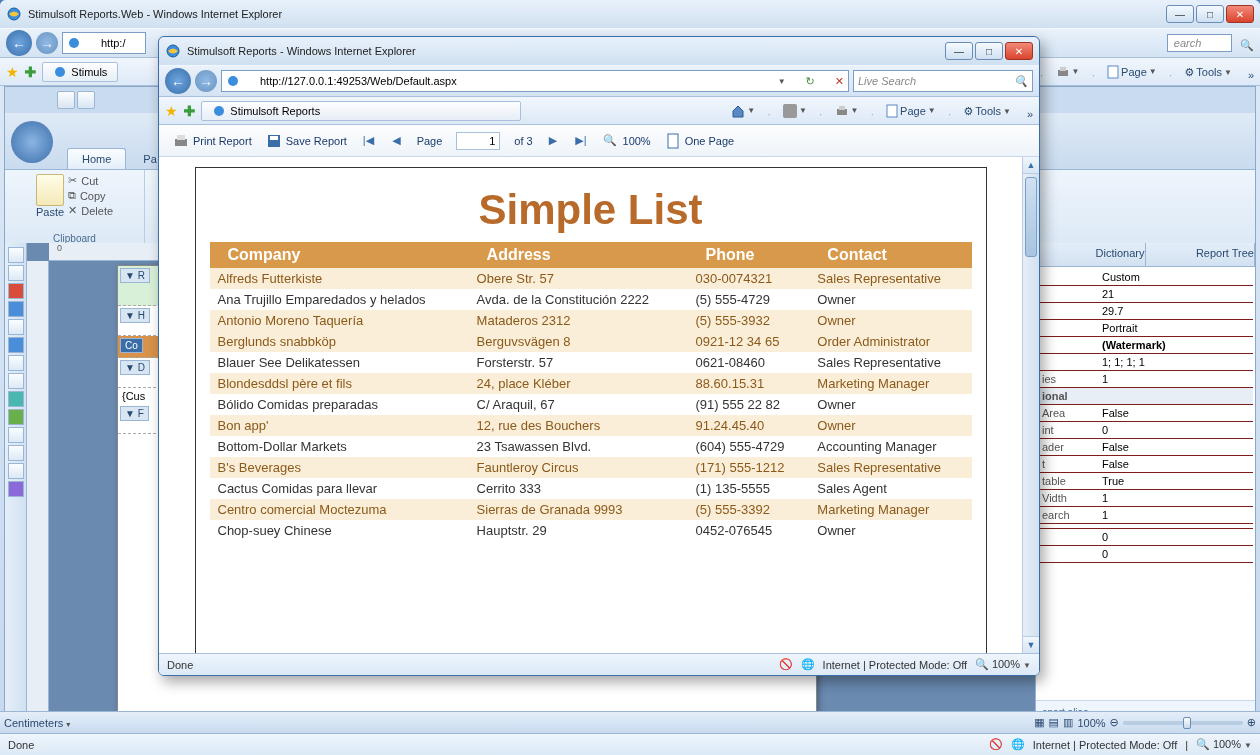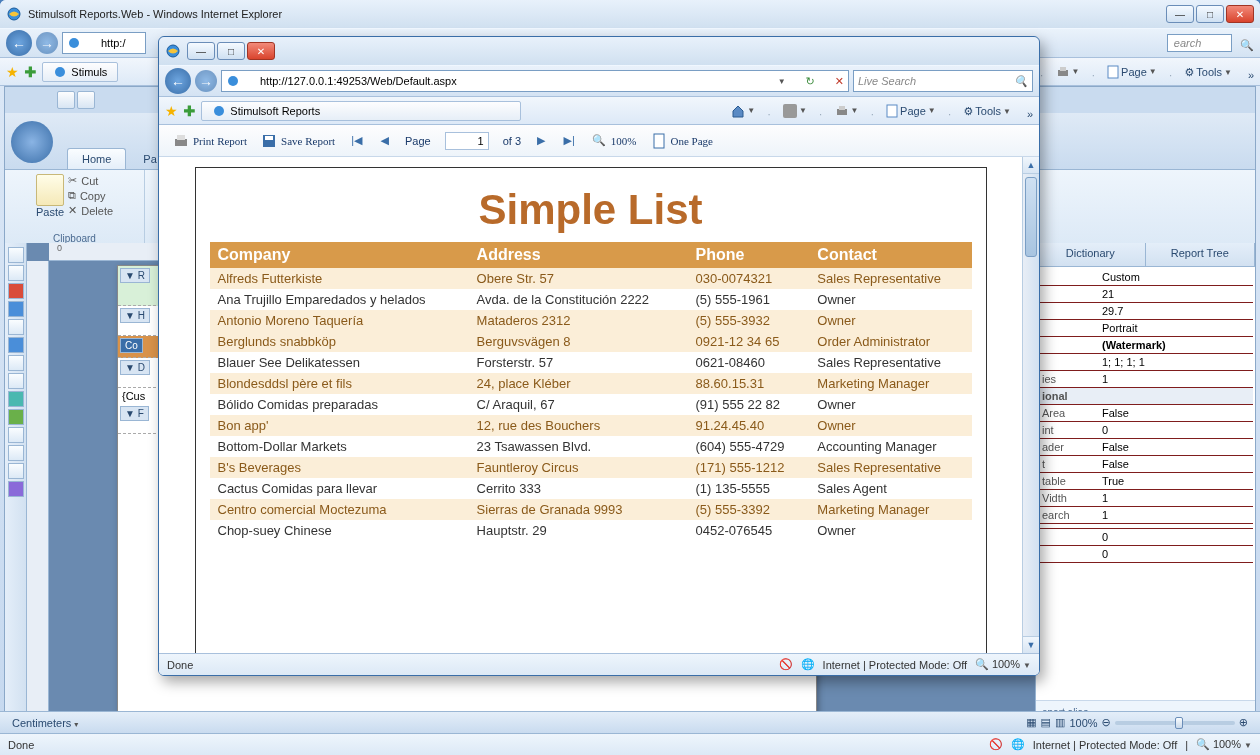--- a/index.html
+++ b/index.html
@@ -59,56 +59,56 @@
 .canvas-area{flex:1;background:#6a8ab0;position:relative;overflow:hidden;}
 .ruler-h{position:absolute;top:0;left:22px;right:0;height:18px;background:#e8eef6;border-bottom:1px solid #9ab6d4;font-size:9px;color:#666;padding-left:8px;}
 .ruler-v{position:absolute;top:18px;left:0;width:22px;bottom:0;background:#e8eef6;border-right:1px solid #9ab6d4;}
 .paper{position:absolute;top:22px;left:90px;width:700px;height:480px;background:#fff;border:1px solid #888;box-shadow:2px 2px 6px rgba(0,0,0,.3);}
 .band{border-bottom:1px dashed #aaa;padding:2px;}
 .band-label{background:#d8e5f3;border:1px solid #9ab6d4;font-size:10px;color:#2a4a70;padding:1px 4px;display:inline-block;}
 .band-label.dark{background:#3a6ea8;color:#fff;}
 
 .right-pane{width:220px;background:linear-gradient(#eef5fc,#dce9f6);border-left:1px solid #9ab6d4;display:flex;flex-direction:column;}
 .rp-tabs{height:24px;display:flex;background:linear-gradient(#e4eef9,#d2e1f1);border-bottom:1px solid #9ab6d4;}
-.rp-tab{flex:1;text-align:center;padding:4px 0;color:#2a4a70;border-right:1px solid #9ab6d4;}
+.rp-tab{flex:1;text-align:right;padding:4px 0;color:#2a4a70;border-right:1px solid #9ab6d4;}
 .rp-body{flex:1;background:#fff;padding:2px;font-size:11px;overflow:hidden;}
 .prop-row{display:flex;border-bottom:1px solid #7f1d1d;}
 .prop-row .k{width:60px;color:#555;padding:2px 4px;overflow:hidden;white-space:nowrap;}
 .prop-row .v{flex:1;padding:2px 4px;}
 .prop-row.cat{background:#e8eef6;font-weight:bold;color:#333;}
 .rp-footer{padding:6px;color:#4a6a90;background:#eef5fc;border-top:1px solid #c8d8ea;font-size:10px;}
 
 
 .status-outer{position:absolute;bottom:0;left:0;right:0;height:44px;}
-.status1{height:22px;background:linear-gradient(#e4eef9,#c9dbef);border-top:1px solid #9ab6d4;display:flex;align-items:center;padding:0 12px;color:#2a4a70;gap:0;}
+.status1{height:22px;background:linear-gradient(#e4eef9,#c9dbef);border-top:1px solid #9ab6d4;display:flex;align-items:center;padding:0 4px;color:#2a4a70;gap:0;}
 .status1 .zoom{margin-left:auto;display:flex;align-items:center;gap:4px;}
 .zoom-track{width:120px;height:4px;background:#b8cde2;border-radius:2px;position:relative;}
 .zoom-thumb{position:absolute;left:50%;top:-4px;width:8px;height:12px;background:linear-gradient(#fafdff,#c8d8ea);border:1px solid #6a8db8;border-radius:2px;}
 .status2{height:22px;background:linear-gradient(#eef5fc,#dce9f6);border-top:1px solid #9ab6d4;display:flex;align-items:center;padding:0 8px;color:#333;}
 .status2 .right{margin-left:auto;display:flex;align-items:center;gap:8px;}
 
 
 .popup{position:absolute;top:36px;left:158px;width:882px;height:640px;background:linear-gradient(#dde9f7,#c5d8ef);border:1px solid #3a6ea8;border-radius:6px;box-shadow:4px 6px 14px rgba(0,0,0,.35);display:flex;flex-direction:column;overflow:hidden;}
 .popup .titlebar{border-radius:6px 6px 0 0;}
 .popup .ie-nav{height:32px;}
 .popup .addr-box{flex:1;}
 .popup .addr-box input{flex:1;}
 .popup .search-box{width:180px;height:22px;background:#fff;border:1px solid #7a9ec4;display:flex;align-items:center;padding:0 4px;gap:4px;color:#888;font-style:italic;}
 .popup-content{flex:1;background:#fff;display:flex;flex-direction:column;position:relative;}
 .report-toolbar{height:32px;background:linear-gradient(#fdfdfe,#eef4fa);border-bottom:1px solid #c8d8ea;display:flex;align-items:center;gap:14px;padding:0 14px;color:#1a3a6a;font-size:11px;}
-.rt-btn{display:flex;align-items:center;gap:4px;font-family:Liberation Serif, serif;}
+.rt-btn{display:flex;align-items:center;gap:4px;}
 .rt-ico{width:16px;height:16px;display:inline-flex;align-items:center;justify-content:center;}
 .page-input{width:44px;height:18px;border:1px solid #a8c0dc;text-align:right;padding:0 4px;font-size:11px;}
 .nav-arrow{color:#3a6ea8;font-size:11px;padding:0 2px;}
 
 .report-scroll{flex:1;overflow:auto;background:#fff;padding:10px 14px;}
 .report-page{width:792px;min-height:520px;border:1px solid #333;margin:0 auto;padding:18px 14px;}
 .report-title{font-family:Arial,sans-serif;font-size:42px;font-weight:bold;color:#b86a2a;text-align:center;margin-bottom:8px;}
 .rtable{width:100%;border-collapse:collapse;font-family:Arial,sans-serif;font-size:13px;}
-.rtable thead th{background:#d89a4a;color:#fff;font-weight:bold;text-align:left;padding:4px 8px;font-size:16px;}
+.rtable thead th{background:#d89a4a;color:#fff;font-weight:bold;text-align:left;padding:4px 18px;font-size:16px;}
 .rtable td{padding:3px 8px;color:#333;}
 .rtable tr.alt td{background:#fbeed8;color:#8a5a1a;}
 .rtable tr td:first-child{width:34%;} 
 
 .popup-status{height:22px;background:linear-gradient(#eef5fc,#dce9f6);border-top:1px solid #a8c0dc;display:flex;align-items:center;padding:0 8px;color:#333;}
 .popup-status .right{margin-left:auto;display:flex;align-items:center;gap:8px;}
 .vscroll{position:absolute;right:0;top:0;bottom:0;width:17px;background:linear-gradient(90deg,#e8eef6,#d2e1f1);border-left:1px solid #b8cde2;}
 .vscroll .thumb{position:absolute;left:2px;right:2px;top:20px;height:80px;background:linear-gradient(#cfe0f2,#a8c4e0);border:1px solid #7a9ec4;border-radius:3px;}
 .vscroll .arr{position:absolute;left:0;right:0;height:17px;display:flex;align-items:center;justify-content:center;color:#3a6ea8;font-size:9px;background:linear-gradient(#f0f6fc,#d8e5f3);}
 .vscroll .arr.top{top:0;border-bottom:1px solid #b8cde2;}
@@ -393,20 +393,21 @@
 </div>
 
 <div class="popup">
   <div class="titlebar">
     <span class="ie-icon">
         <svg width="16" height="16">
           <circle cx="8" cy="8" r="6" fill="#3a8edb" stroke="#1a5a9a"></circle>
           <path d="M3 8 Q8 3 13 8 Q8 13 3 8" fill="#f5c43a"></path>
         </svg>
       </span>
+    <span class="title">Stimulsoft Reports - Windows Internet Explorer</span>
     <div class="win-controls">
       <div class="win-btn">—</div>
       <div class="win-btn">□</div>
       <div class="win-btn close">✕</div>
     </div>
   </div>
 
   <div class="ie-nav">
     <div class="nav-circle">←</div>
     <div class="nav-circle small">→</div>
@@ -535,21 +536,21 @@
             <tbody id="rtbody">
                 <tr class="alt">
                   <td>Alfreds Futterkiste</td>
                   <td>Obere Str. 57</td>
                   <td>030-0074321</td>
                   <td>Sales Representative</td>
                 </tr>
                 <tr>
                   <td>Ana Trujillo Emparedados y helados</td>
                   <td>Avda. de la Constitución 2222</td>
-                  <td>(5) 555-1961</td>
+                  <td>(5) 555-4729</td>
                   <td>Owner</td>
                 </tr>
                 <tr class="alt">
                   <td>Antonio Moreno Taquería</td>
                   <td>Mataderos 2312</td>
                   <td>(5) 555-3932</td>
                   <td>Owner</td>
                 </tr>
                 <tr class="alt">
                   <td>Berglunds snabbköp</td>

